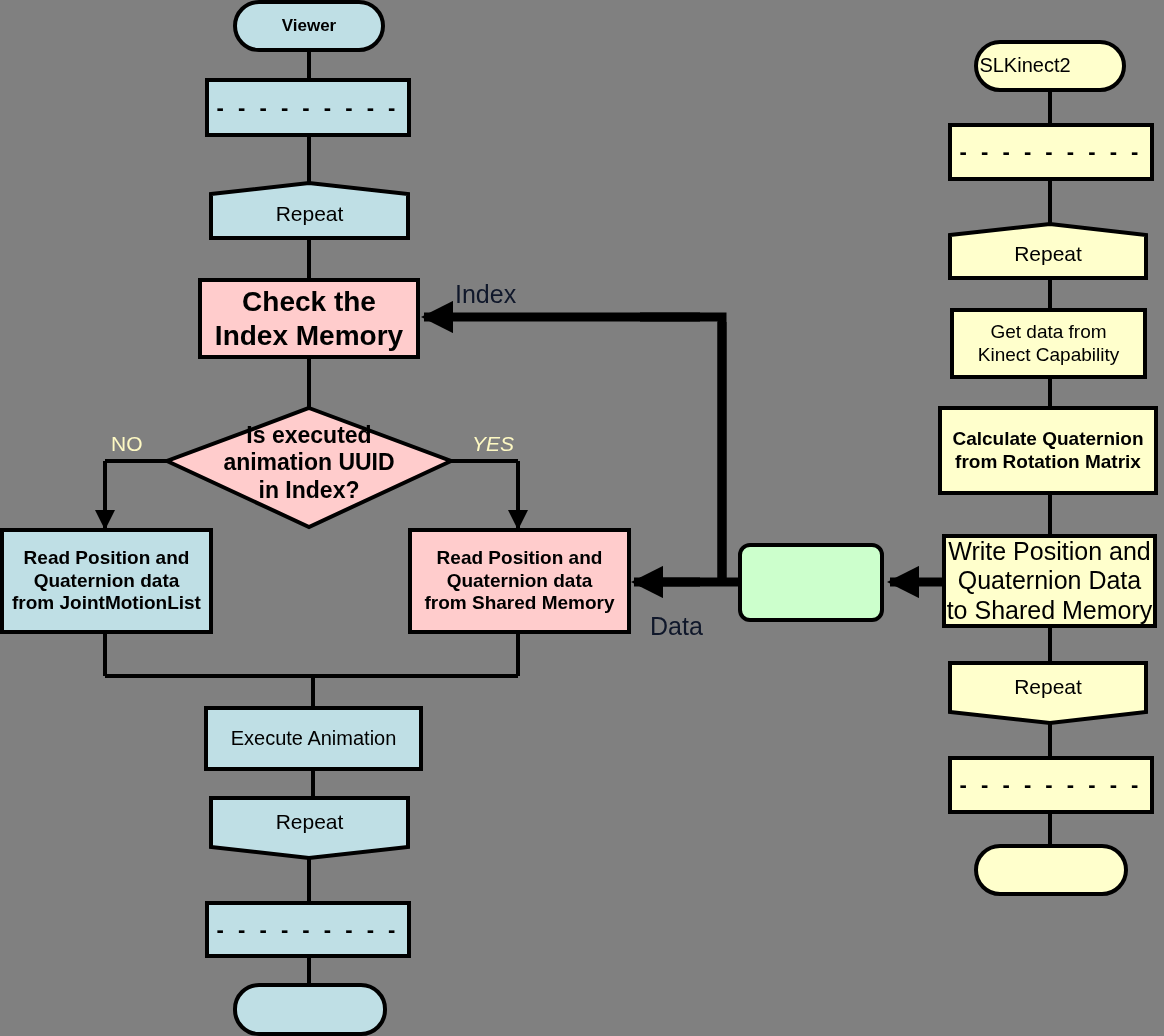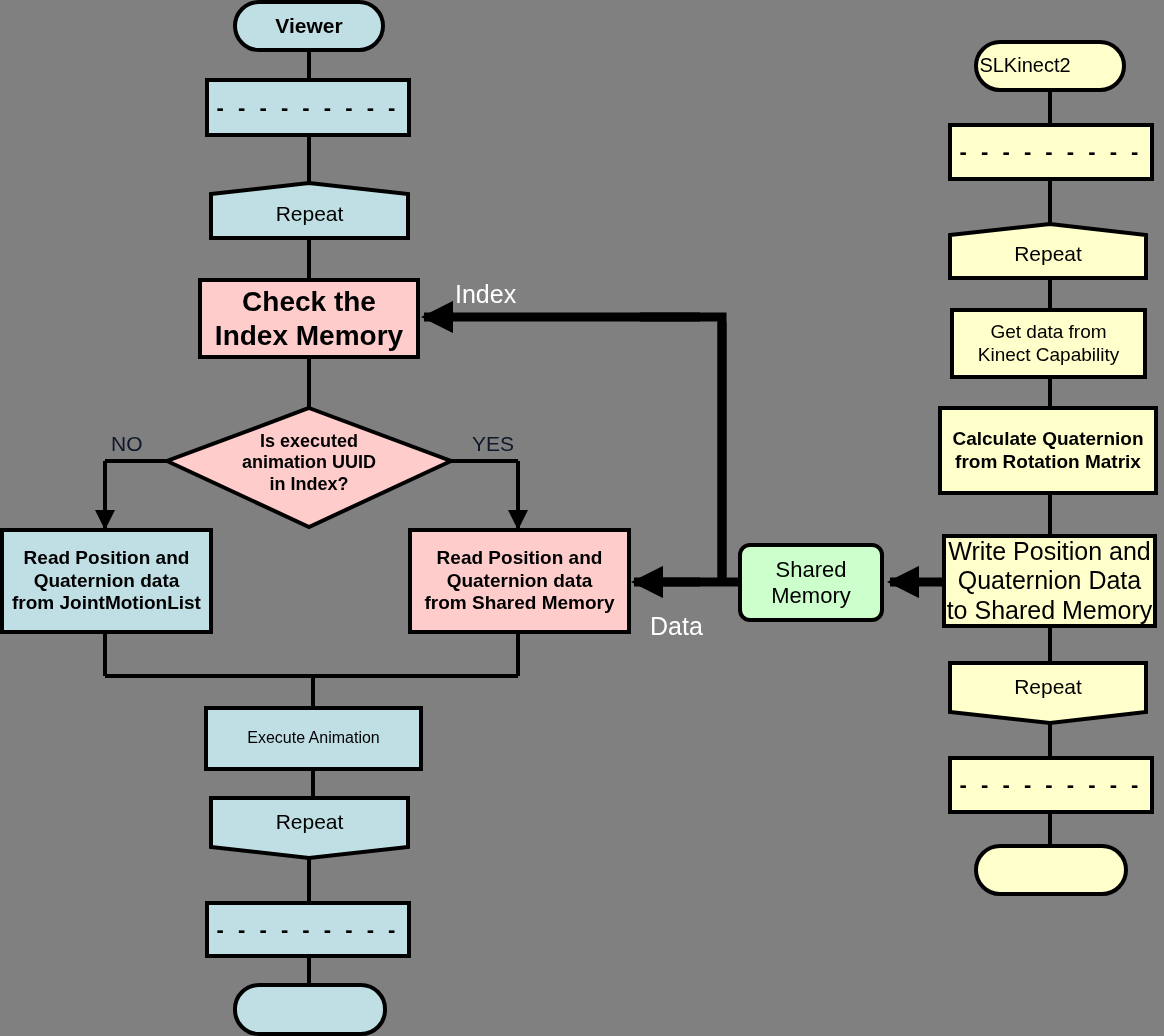--- a/index.html
+++ b/index.html
@@ -29,28 +29,28 @@
     justify-content: center;
     text-align: center;
     font-weight: bold;
     color: #000;
     pointer-events: none;
     line-height: 1.18;
     white-space: pre-line;
   }
   .edge-label {
     position: absolute;
-    color: #ffffff;
+    color: #0f172a;
     font-weight: normal;
     font-size: 25px;
     font-family: "Liberation Sans", sans-serif;
   }
   .branch-label {
     position: absolute;
-    color: #0f172a;
+    color: #fef9c3;
     font-weight: normal;
     font-size: 21px;
     font-family: "Liberation Sans", sans-serif;
   }
   .dash-row {
     position: absolute;
     display: flex;
     align-items: center;
     justify-content: center;
     letter-spacing: 4px;
@@ -150,51 +150,49 @@
     <rect x="950" y="125" width="202" height="54" fill="#ffffcc" stroke="#000" stroke-width="4"></rect>
     <polygon points="950,235 1050,224 1146,235 1146,278 950,278" fill="#ffffcc" stroke="#000" stroke-width="4"></polygon>
     <rect x="952" y="310" width="193" height="67" fill="#ffffcc" stroke="#000" stroke-width="4"></rect>
     <rect x="940" y="408" width="216" height="85" fill="#ffffcc" stroke="#000" stroke-width="4"></rect>
     <rect x="944" y="536" width="211" height="90" fill="#ffffcc" stroke="#000" stroke-width="4"></rect>
     <polygon points="950,663 1146,663 1146,712 1050,723 950,712" fill="#ffffcc" stroke="#000" stroke-width="4"></polygon>
     <rect x="950" y="758" width="202" height="54" fill="#ffffcc" stroke="#000" stroke-width="4"></rect>
     <rect x="976" y="846" width="150" height="48" rx="24" ry="24" fill="#ffffcc" stroke="#000" stroke-width="4"></rect>
   </svg>
 
-  <div class="node-label" style="left:235px; top:2px; width:148px; height:48px; font-size:21px;">Viewer</div>
+  <div class="node-label" style="left:235px; top:2px; width:148px; height:48px; font-size:17px;">Viewer</div>
 
   <div class="dash-row" style="left:207px; top:80px; width:202px; height:55px;">- - - - - - - - -</div>
 
   <div class="node-label" style="left:211px; top:190px; width:197px; height:48px; font-size:21px; font-weight:normal;">Repeat</div>
 
   <div class="node-label" style="left:200px; top:280px; width:218px; height:77px; font-size:28px;">Check the
 Index Memory</div>
 
-  <div class="node-label" style="left:200px; top:421px; width:218px; height:84px; font-size:18px;">Is executed
+  <div class="node-label" style="left:200px; top:421px; width:218px; height:84px; font-size:23px;">Is executed
 animation  UUID
 in Index?</div>
 
   <div class="node-label" style="left:2px; top:530px; width:209px; height:102px; font-size:19px;">Read Position and
 Quaternion data
 from JointMotionList</div>
 
   <div class="node-label" style="left:410px; top:530px; width:219px; height:102px; font-size:19px;">Read Position and
 Quaternion data
 from Shared Memory</div>
 
-  <div class="node-label" style="left:206px; top:708px; width:215px; height:61px; font-size:16px; font-weight:normal;">Execute Animation</div>
+  <div class="node-label" style="left:206px; top:708px; width:215px; height:61px; font-size:20px; font-weight:normal;">Execute Animation</div>
 
   <div class="node-label" style="left:211px; top:798px; width:197px; height:48px; font-size:21px; font-weight:normal;">Repeat</div>
 
   <div class="dash-row" style="left:207px; top:903px; width:202px; height:53px;">- - - - - - - - -</div>
 
   <div class="node-label" style="left:235px; top:985px; width:150px; height:49px; font-size:21px;"></div>
 
-  <div class="node-label" style="left:740px; top:545px; width:142px; height:75px; font-size:22px; font-weight:normal;">Shared
-Memory</div>
 
   <div class="node-label" style="left:945px; top:42px; width:160px; height:48px; font-size:20px; font-weight:normal;">SLKinect2</div>
 
   <div class="dash-row" style="left:950px; top:125px; width:202px; height:54px;">- - - - - - - - -</div>
 
   <div class="node-label" style="left:950px; top:231px; width:196px; height:47px; font-size:21px; font-weight:normal;">Repeat</div>
 
   <div class="node-label" style="left:940px; top:408px; width:216px; height:85px; font-size:19px;">Calculate Quaternion
 from Rotation Matrix</div>
 
@@ -210,15 +208,15 @@
   <div class="dash-row" style="left:950px; top:758px; width:202px; height:54px;">- - - - - - - - -</div>
 
   <div class="node-label" style="left:976px; top:846px; width:150px; height:48px; font-size:20px;"></div>
 
   <div class="edge-label" style="left:455px; top:280px;">Index</div>
 
   <div class="edge-label" style="left:650px; top:588px;margin-top:24px;">Data</div>
 
   <div class="branch-label" style="left:111px; top:432px;">NO</div>
 
-  <div class="branch-label" style="left:472px; top:432px;">YES</div>
+  <div class="branch-label" style="left:472px; top:432px;font-style:italic;">YES</div>
 
 </div>
 
 </body></html>

